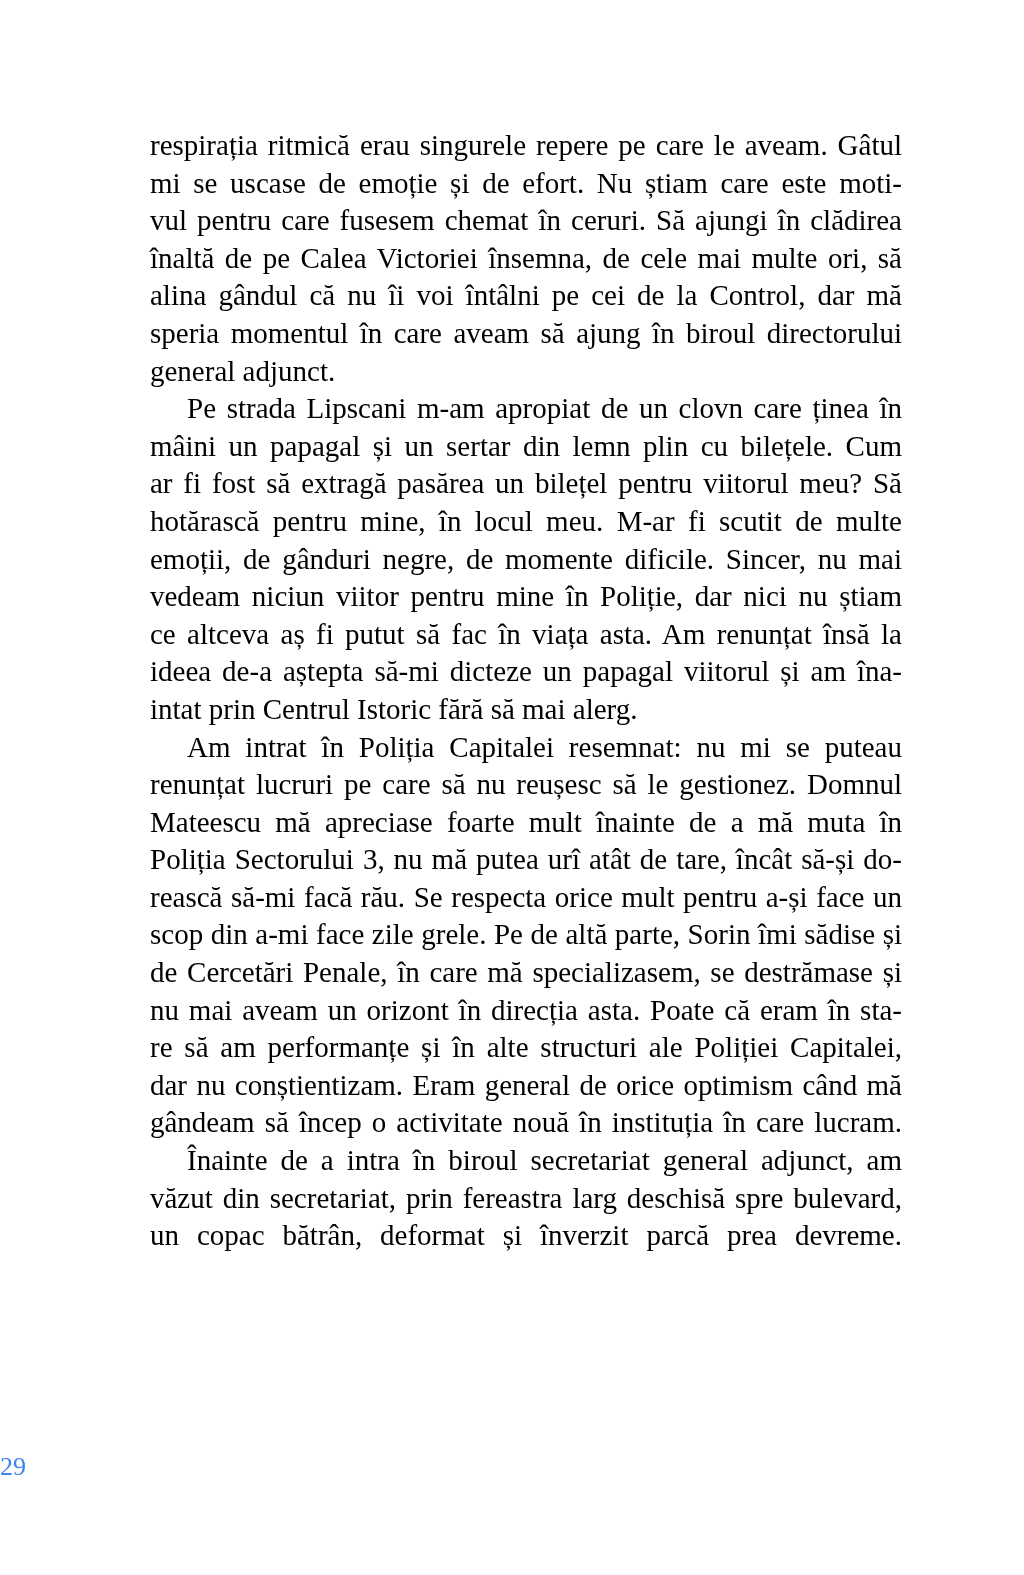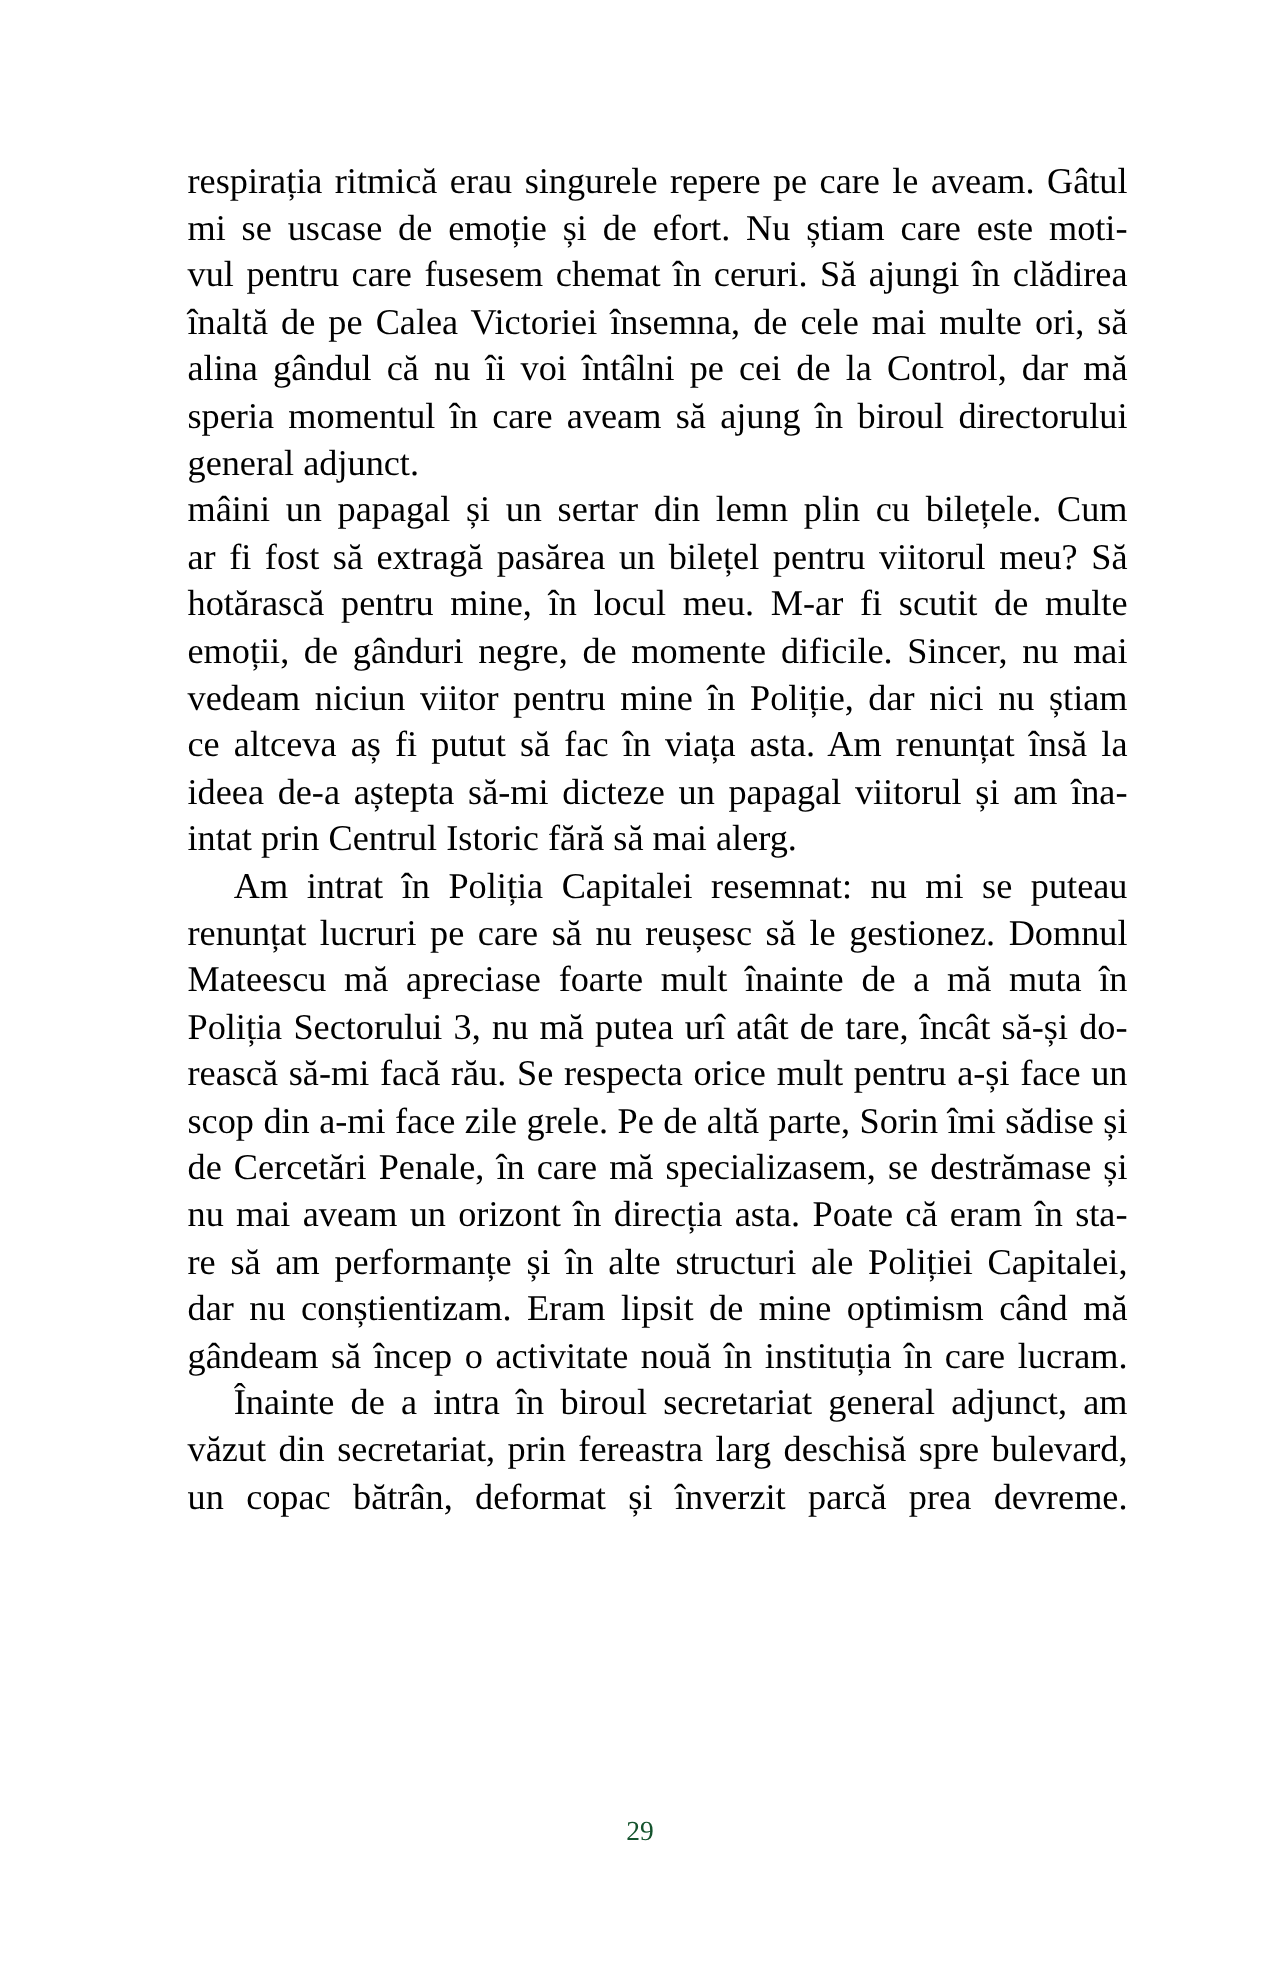--- a/index.html
+++ b/index.html
@@ -6,58 +6,59 @@
   body { width: 1024px; height: 1575px; position: relative; overflow: hidden; }
   .page {
     position: absolute; left: 150px; top: 127px; width: 752px;
     font-family: "Liberation Serif", "DejaVu Serif", serif;
     font-size: 29px; line-height: 37.6px; color: #000000;
   }
   .line { display: block; white-space: nowrap; text-align: justify; text-align-last: justify; height: 37.6px; }
   .line.last { text-align-last: left; }
   .line.indent { padding-left: 37px; }
   .page-number {
-    position: absolute; left: 0; width: 1024px; top: 1452px; text-align: center;
-    font-family: "Liberation Serif", "DejaVu Serif", serif; font-size: 22px; color: #14532d;
+    position: absolute; left: 0; width: 1024px; top: 1452px; 
+    font-family: "Liberation Serif", "DejaVu Serif", serif; font-size: 26px; color: #3b82f6;
   }
 </style>
 </head>
 <body>
 
 <div class="page">
   <div>
     <span class="line">respirația ritmică erau singurele repere pe care le aveam. Gâtul</span>
     <span class="line">mi se uscase de emoție și de efort. Nu știam care este moti-</span>
     <span class="line">vul pentru care fusesem chemat în ceruri. Să ajungi în clădirea</span>
     <span class="line">înaltă de pe Calea Victoriei însemna, de cele mai multe ori, să</span>
     <span class="line">alina gândul că nu îi voi întâlni pe cei de la Control, dar mă</span>
     <span class="line">speria momentul în care aveam să ajung în biroul directorului</span>
     <span class="line last">general adjunct.</span>
   </div>
   <div>
+    <span class="line indent">Pe strada Lipscani m-am apropiat de un clovn care ținea în</span>
     <span class="line">mâini un papagal și un sertar din lemn plin cu bilețele. Cum</span>
     <span class="line">ar fi fost să extragă pasărea un bilețel pentru viitorul meu? Să</span>
     <span class="line">hotărască pentru mine, în locul meu. M-ar fi scutit de multe</span>
     <span class="line">emoții, de gânduri negre, de momente dificile. Sincer, nu mai</span>
     <span class="line">vedeam niciun viitor pentru mine în Poliție, dar nici nu știam</span>
     <span class="line">ce altceva aș fi putut să fac în viața asta. Am renunțat însă la</span>
     <span class="line">ideea de-a aștepta să-mi dicteze un papagal viitorul și am îna-</span>
     <span class="line last">intat prin Centrul Istoric fără să mai alerg.</span>
   </div>
   <div>
     <span class="line indent">Am intrat în Poliția Capitalei resemnat: nu mi se puteau</span>
     <span class="line">renunțat lucruri pe care să nu reușesc să le gestionez. Domnul</span>
     <span class="line">Mateescu mă apreciase foarte mult înainte de a mă muta în</span>
     <span class="line">Poliția Sectorului 3, nu mă putea urî atât de tare, încât să-și do-</span>
     <span class="line">rească să-mi facă rău. Se respecta orice mult pentru a-și face un</span>
     <span class="line">scop din a-mi face zile grele. Pe de altă parte, Sorin îmi sădise și</span>
     <span class="line">de Cercetări Penale, în care mă specializasem, se destrămase și</span>
     <span class="line">nu mai aveam un orizont în direcția asta. Poate că eram în sta-</span>
     <span class="line">re să am performanțe și în alte structuri ale Poliției Capitalei,</span>
-    <span class="line">dar nu conștientizam. Eram lipsit de mine optimism când mă</span>
+    <span class="line">dar nu conștientizam. Eram general de orice optimism când mă</span>
     <span class="line">gândeam să încep o activitate nouă în instituția în care lucram.</span>
   </div>
   <div>
     <span class="line indent">Înainte de a intra în biroul secretariat general adjunct, am</span>
     <span class="line">văzut din secretariat, prin fereastra larg deschisă spre bulevard,</span>
     <span class="line">un copac bătrân, deformat și înverzit parcă prea devreme.</span>
   </div>
 </div>
 
 <div class="page-number">29</div>

